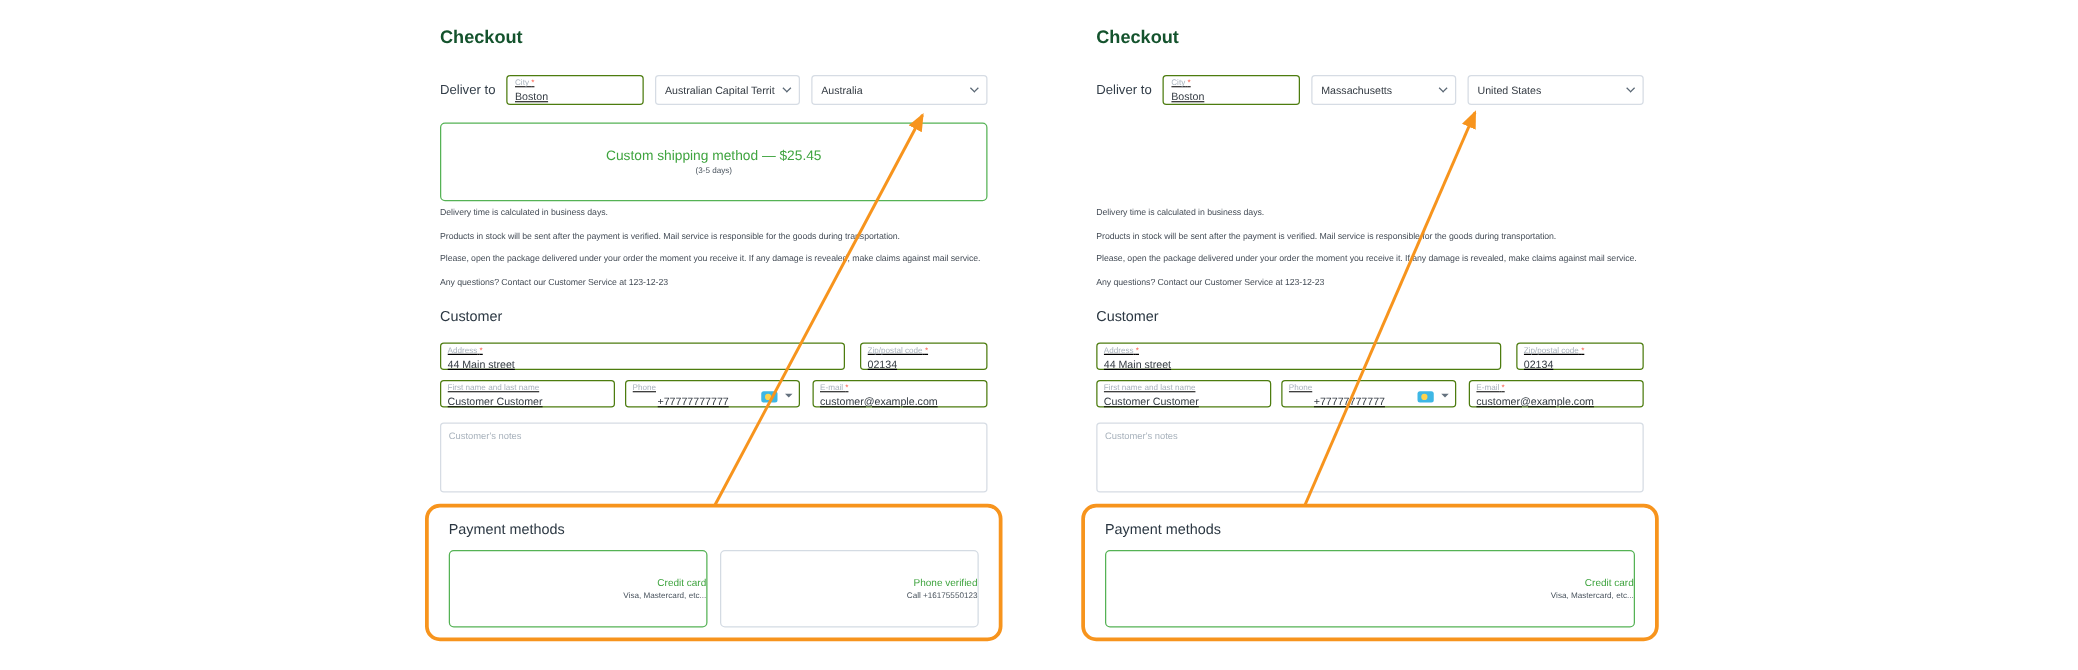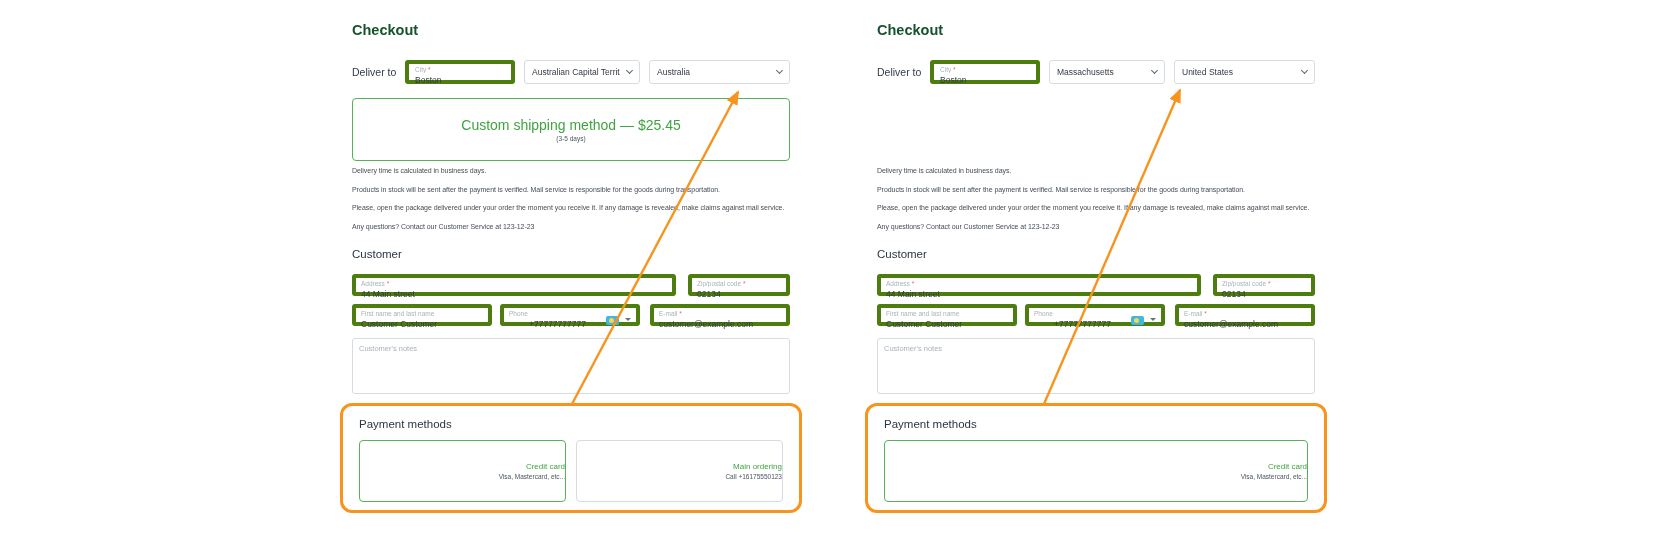--- a/index.html
+++ b/index.html
@@ -10,22 +10,22 @@
   }
   .panel { position:absolute; top:22px; width:438px; height:505px; }
   #panel-left  { left:352px; }
   #panel-right { left:877px; }
 
   .p-title { position:absolute; top:0; left:0; font-size:14.5px; font-weight:700; color:#14532d; }
 
   .deliver-label { position:absolute; left:0; top:44px; font-size:10.5px; color:#323d48; }
 
   .field {
-    position:absolute; border:4px solid #4d7c0f; border-radius:3px; background:#fff;
-    padding:2px 6px; height:24px;
+    position:absolute; border:1px solid #4d7c0f; border-radius:3px; background:#fff;
+    padding:2px 6px; height:24px;text-decoration:underline;
   }
   .field.small { height:22px; padding:2px 5px; }
   .flabel { display:block; font-size:6.5px; line-height:7px; color:#a8b2bc; white-space:nowrap; overflow:hidden; }
   .req { color:#fb5f4d; }
   .fvalue {
     display:block; border:none; outline:none; padding:0; margin:1px 0 0 0; width:100%;
     font-size:8.5px; line-height:10px; height:11px; color:#333a42; background:transparent;
     font-family:"Liberation Sans", sans-serif;
   }
   .city-field { left:53px; top:38px; width:110px; }
@@ -42,21 +42,21 @@
   .chev {
     flex:none; width:5px; height:5px; margin-left:7px; margin-top:-3px;
     border-right:1.3px solid #5a6774; border-bottom:1.3px solid #5a6774; transform:rotate(45deg);
   }
 
   .ship-box {
     position:absolute; left:0; right:0; top:76px; height:63px;
     border:1px solid #55b255; border-radius:4px; background:#fff;
     display:flex; flex-direction:column; align-items:center; justify-content:center; gap:2px;
   }
-  .ship-title { font-size:14px; color:#3fa43f; }
+  .ship-title { font-size:11px; color:#3fa43f; }
   .ship-eta   { font-size:6.5px; color:#4a545e; }
 
   .info { position:absolute; left:0; right:0; top:144px; font-size:7px; line-height:10.5px; letter-spacing:-0.05px; color:#454d57; }
   .info p { margin:0 0 8px 0; }
 
   .sec-heading { font-size:11.5px; color:#2b3742; }
   .cust-heading { position:absolute; top:226px; left:0; }
 
   .addr-field  { top:252px; left:0;     width:324px; }
   .zip-field   { top:252px; left:336px; right:0; }
@@ -169,21 +169,21 @@
     <textarea class="notes" placeholder="Customer's notes" style=""></textarea>
 
     <div class="payment-box">
       <div class="sec-heading pay-heading">Payment methods</div>
       <div class="methods">
         <div class="method selected">
           <div class="m-title">Credit card</div>
           <div class="m-sub">Visa, Mastercard, etc...</div>
         </div>
         <div class="method">
-          <div class="m-title">Main ordering</div>
+          <div class="m-title">Phone verified</div>
           <div class="m-sub">Call +16175550123</div>
         </div>
       </div>
     </div>
   </div>
 
   <div class="panel" id="panel-right">
     <div class="p-title">Checkout</div>
 
     <div class="deliver-label">Deliver to</div>

